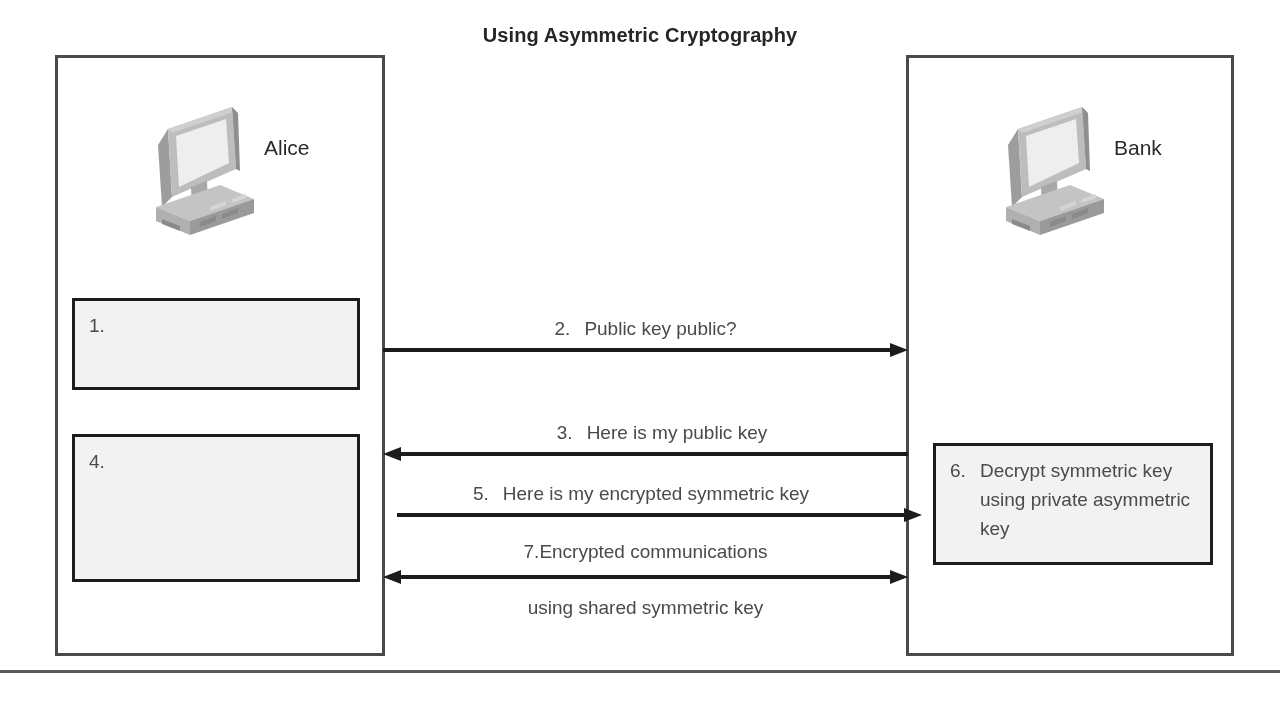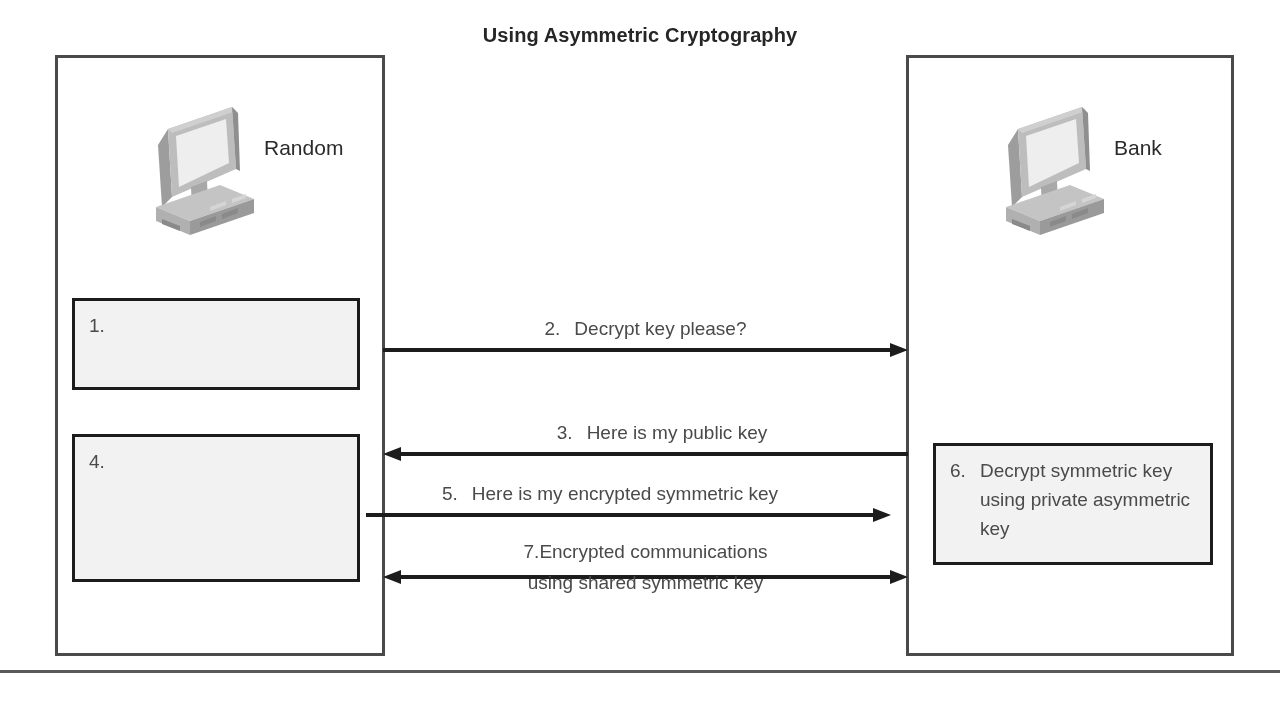--- a/index.html
+++ b/index.html
@@ -104,28 +104,28 @@
     color: #4a4a4a;
     line-height: 26px;
     white-space: nowrap;
   }
   .msg-label .lbl-num { margin-right: 14px; }
 
   .msg svg { display: block; }
 
   #msg-2 { left: 383px; top: 316px; width: 525px; height: 40px; }
   #msg-3 { left: 383px; top: 420px; width: 525px; height: 40px; padding-left: 11px; }
-  #msg-5 { left: 366px; top: 481px; width: 488px; height: 40px; }
+  #msg-5 { left: 397px; top: 481px; width: 488px; height: 40px; }
   #msg-7 { left: 383px; top: 541px; width: 525px; height: 66px; }
 
   #msg-2 .msg-label,
   #msg-3 .msg-label,
   #msg-5 .msg-label { top: 0; }
   #msg-7 .lbl-top    { position: absolute; top: 0;  width: 100%; text-align: center; font-size: 19px; color: #4a4a4a; white-space: nowrap; }
-  #msg-7 .lbl-bottom { position: absolute; top: 31px; width: 100%; text-align: center; font-size: 19px; color: #4a4a4a; white-space: nowrap; }
+  #msg-7 .lbl-bottom { position: absolute; top: 56px; width: 100%; text-align: center; font-size: 19px; color: #4a4a4a; white-space: nowrap; }
 
   .arrow-svg { position: absolute; left: 0; top: 26px; }
   #msg-7 .arrow-svg { top: 28px; }
 
   
   .bottom-rule {
     position: absolute;
     left: 0;
     top: 670px;
     width: 1280px;
@@ -163,21 +163,21 @@
 
       <polygon points="40,126 104,104 104,118 40,140" fill="#9a9a9a"></polygon>
 
       <polygon points="50,127 66,121 66,126 50,132" fill="#8a8a8a"></polygon>
       <polygon points="72,119 88,113 88,118 72,124" fill="#8a8a8a"></polygon>
       <polygon points="60,112 76,106 76,110 60,116" fill="#d5d5d5"></polygon>
       <polygon points="82,104 96,99 96,103 82,108" fill="#d5d5d5"></polygon>
 
       <polygon points="12,124 30,131 30,136 12,129" fill="#8a8a8a"></polygon>
     </svg>
-    <span class="actor-label">Random</span>
+    <span class="actor-label">Alice</span>
   </div>
 
   <div class="step-box" id="step-1">
     <span class="step-num">1.</span>
   </div>
 
   <div class="step-box" id="step-4">
     <span class="step-num">4.</span>
   </div>
 
@@ -203,21 +203,21 @@
     <span class="actor-label">Bank</span>
   </div>
 
   <div class="step-box" id="step-6">
     <span class="step-num">6.</span>
     <span class="step-text">Decrypt symmetric key using private asymmetric key</span>
   </div>
 
   <div class="msg" id="msg-2">
     <div class="msg-label">
-      <span class="lbl-num">2.</span><span>Decrypt key please?</span>
+      <span class="lbl-num">2.</span><span>Public key public?</span>
     </div>
     <svg class="arrow-svg" width="525" height="16" viewBox="0 0 525 16">
       <line x1="0" y1="8" x2="511" y2="8" stroke="#1c1c1c" stroke-width="4"></line>
       <polygon points="525,8 507,1 507,15" fill="#1c1c1c"></polygon>
     </svg>
   </div>
 
   <div class="msg" id="msg-3">
     <div class="msg-label">
       <span class="lbl-num">3.</span><span>Here is my public key</span>

